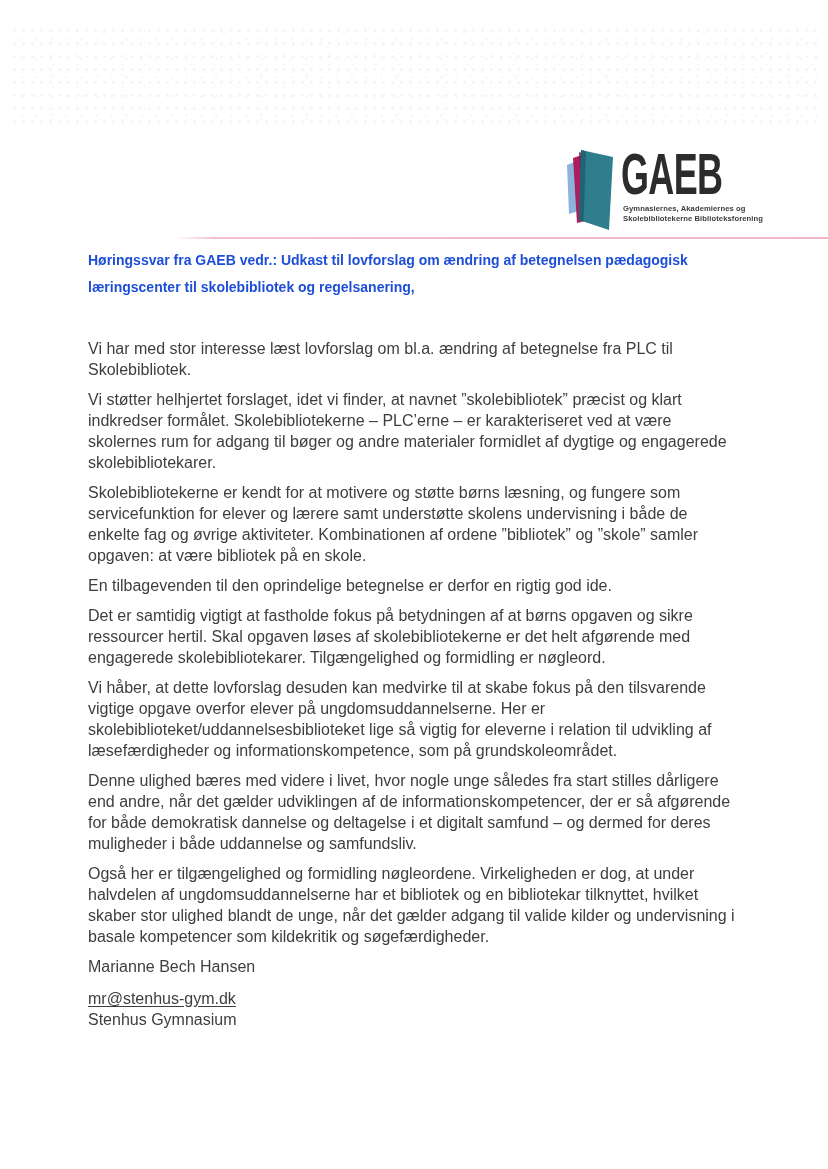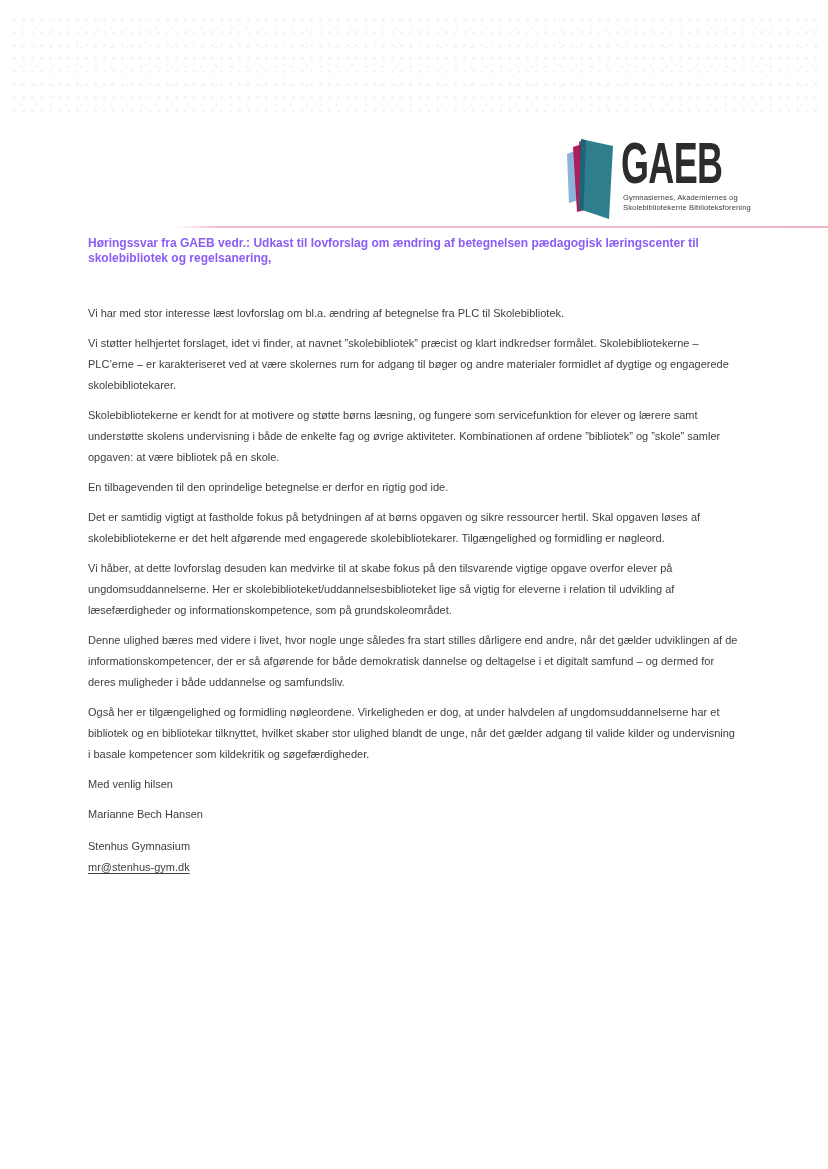--- a/index.html
+++ b/index.html
@@ -1,21 +1,21 @@
 <!DOCTYPE html>
 <html lang="da"><head>
 <meta charset="utf-8">
 <title>Høringssvar fra GAEB</title>
 <style>
   html, body { margin: 0; padding: 0; background: #ffffff; }
   .page {
     position: relative;
     width: 828px;
     height: 1027px;
-    margin: 5px auto;
+    margin: 16px auto;
     background: #ffffff;
     font-family: "Liberation Sans", "DejaVu Sans", sans-serif;
     color: #3e3e3e;
     overflow: hidden;
   }
 
   
   .scan-noise {
     position: absolute;
     top: 8px; left: 10px; right: 10px;
@@ -48,21 +48,21 @@
     color: #2c2c2c;
     transform: scaleX(0.62);
     transform-origin: left top;
     white-space: nowrap;
   }
   .logo-subtitle {
     margin-top: 4px;
     margin-left: 2px;
     font-size: 7.6px;
     line-height: 9.5px;
-    font-weight: 400;
+    font-weight: 700;
     color: #3c3c3c;
     letter-spacing: 0.1px;
   }
 
   
   .header-divider {
     position: absolute;
     top: 221px;
     left: 176px;
     right: 0;
@@ -71,28 +71,28 @@
   }
 
   
   .content {
     position: absolute;
     top: 231px;
     left: 88px;
     width: 652px;
   }
   .heading {
-    font-size: 12px;
-    line-height: 15px;
+    font-size: 14px;
+    line-height: 27px;
     font-weight: 700;
-    color: #8b5cf6;
+    color: #1d4ed8;
     margin: 0 0 37px 0;
   }
   .content p {
-    font-size: 11px;
+    font-size: 16px;
     line-height: 21px;
     margin: 0 0 9px 0;
     color: #3e3e3e;
   }
   .sig-block p { margin: 0; }
   .email-link {
     color: #3e3e3e;
     text-decoration: underline;
     text-underline-offset: 2px;
     cursor: pointer;
@@ -132,22 +132,21 @@
     <p>Vi har med stor interesse læst lovforslag om bl.a. ændring af betegnelse fra PLC til Skolebibliotek.</p>
     <p>Vi støtter helhjertet forslaget, idet vi finder, at navnet ”skolebibliotek” præcist og klart indkredser formålet. Skolebibliotekerne – PLC’erne – er karakteriseret ved at være skolernes rum for adgang til bøger og andre materialer formidlet af dygtige og engagerede skolebibliotekarer.</p>
     <p>Skolebibliotekerne er kendt for at motivere og støtte børns læsning, og fungere som servicefunktion for elever og lærere samt understøtte skolens undervisning i både de enkelte fag og øvrige aktiviteter. Kombinationen af ordene ”bibliotek” og ”skole” samler opgaven: at være bibliotek på en skole.</p>
     <p>En tilbagevenden til den oprindelige betegnelse er derfor en rigtig god ide.</p>
     <p>Det er samtidig vigtigt at fastholde fokus på betydningen af at børns opgaven og sikre ressourcer hertil. Skal opgaven løses af skolebibliotekerne er det helt afgørende med engagerede skolebibliotekarer. Tilgængelighed og formidling er nøgleord.</p>
     <p>Vi håber, at dette lovforslag desuden kan medvirke til at skabe fokus på den tilsvarende vigtige opgave overfor elever på ungdomsuddannelserne. Her er skolebiblioteket/uddannelsesbiblioteket lige så vigtig for eleverne i relation til udvikling af læsefærdigheder og informationskompetence, som på grundskoleområdet.</p>
     <p>Denne ulighed bæres med videre i livet, hvor nogle unge således fra start stilles dårligere end andre, når det gælder udviklingen af de informationskompetencer, der er så afgørende for både demokratisk dannelse og deltagelse i et digitalt samfund – og dermed for deres muligheder i både uddannelse og samfundsliv.</p>
     <p>Også her er tilgængelighed og formidling nøgleordene. Virkeligheden er dog, at under halvdelen af ungdomsuddannelserne har et bibliotek og en bibliotekar tilknyttet, hvilket skaber stor ulighed blandt de unge, når det gælder adgang til valide kilder og undervisning i basale kompetencer som kildekritik og søgefærdigheder.</p>
 
     <div class="sig-block">
-      <p style="margin-bottom:9px;">Med venlig hilsen</p>
       <p style="margin-bottom:11px;">Marianne Bech Hansen</p>
-      <p>Stenhus Gymnasium</p>
       <p>
         <span class="email-link">mr@stenhus-gym.dk</span>
       </p>
+      <p>Stenhus Gymnasium</p>
     </div>
   </div>
 
 </div>
 
 </body></html>

